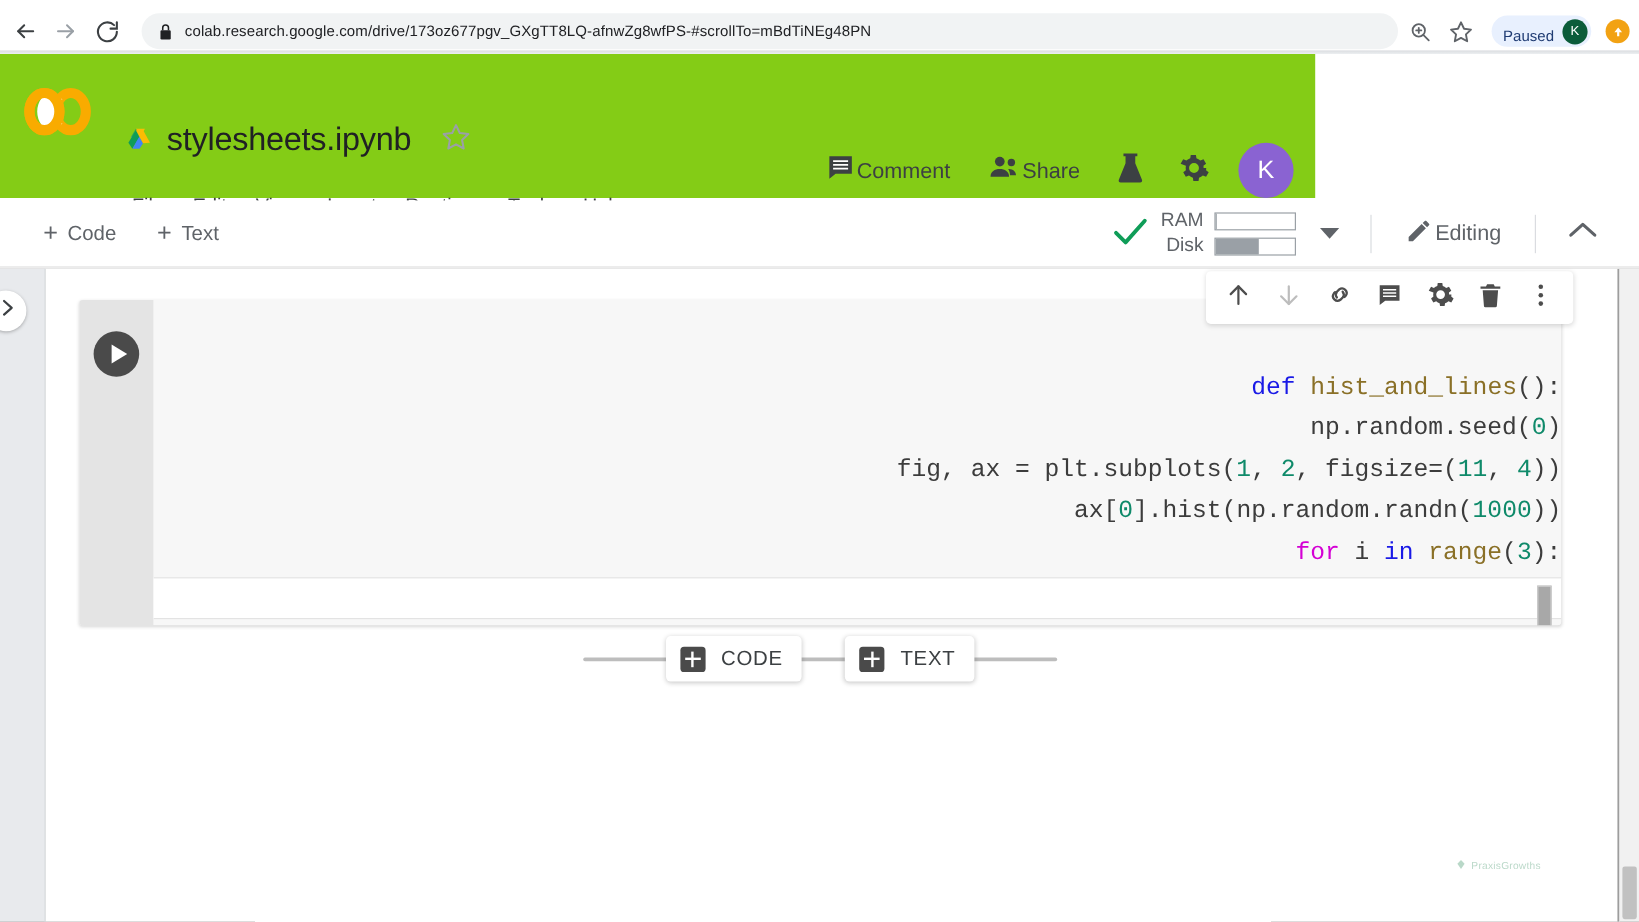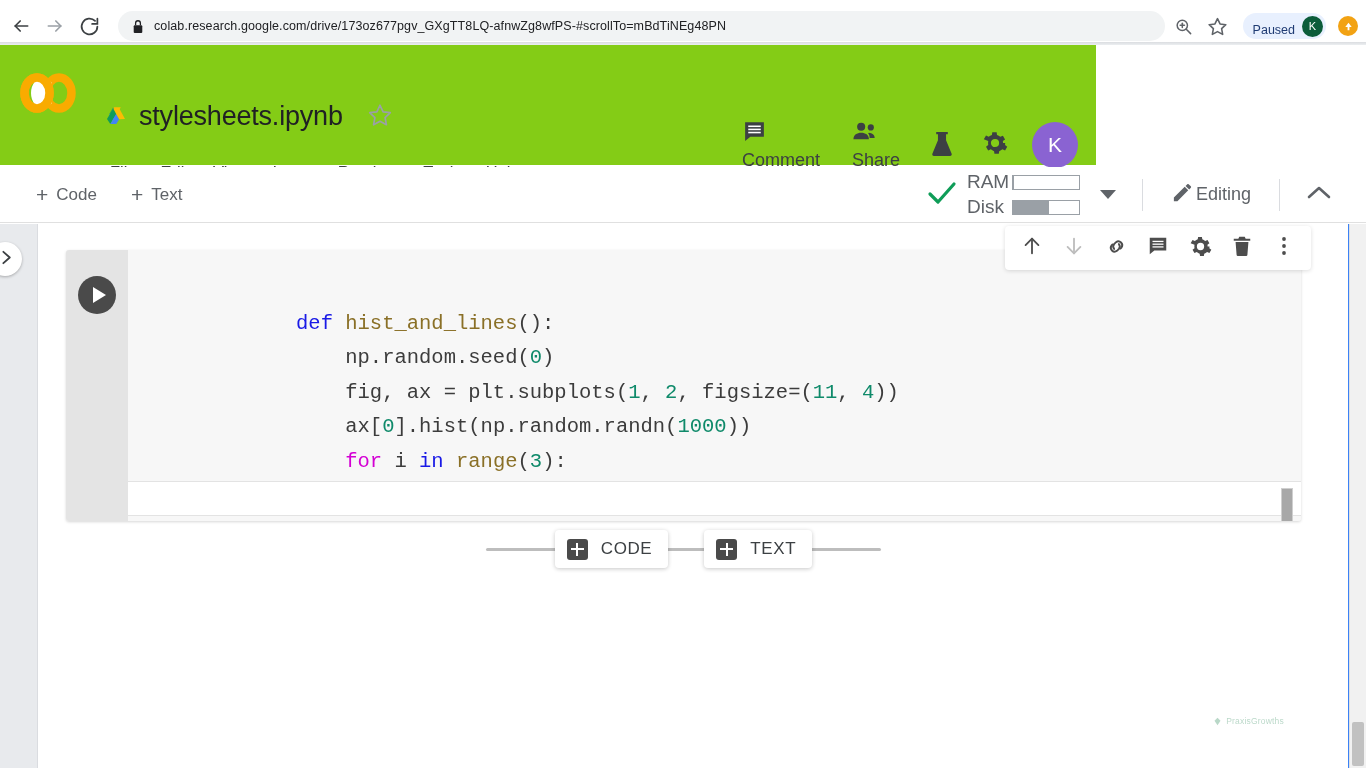--- a/index.html
+++ b/index.html
@@ -108,24 +108,23 @@
     font-size: 16.5px; color: #3c4043;
     padding: 0 12px;
     cursor: default;
   }
 
   .header-right {
     position: absolute; right: 18px; top: 74px;
     display: flex; align-items: center; gap: 0px;
   }
   .hdr-action {
-    display: flex; gap: 1px;
+    display: flex; align-items: center; gap: 1px;
     padding: 0 16px;
     color: #3c4043;
-    flex-direction: column;
   }
   .hdr-action span { font-size: 18px; color: #3c4043; }
   .hdr-icon-btn { padding: 0 14px; display: flex; align-items: center; color: #3c4043; }
   .user-avatar {
     width: 46px; height: 46px; border-radius: 50%;
     background: #8a63d2; color: #fff;
     display: flex; align-items: center; justify-content: center;
     font-size: 21px; margin-left: 10px;
   }
 
@@ -145,21 +144,21 @@
   .add-btn .plus { font-size: 21px; color: #5f6368; line-height: 1; }
   .tb-left { margin-left: 22px; display: flex; align-items: center; gap: 6px; }
 
   .tb-right {
     margin-left: auto; display: flex; align-items: center;
     padding-right: 20px;
   }
   .check-mark { color: #0f9d58; font-size: 26px; margin-right: 10px; line-height: 1; }
   .ram-disk { display: flex; flex-direction: column; gap: 3px; }
   .rd-row { display: flex; align-items: center; gap: 9px; }
-  .rd-label { font-size: 19px; color: #5f6368; width: 36px; text-align: right; }
+  .rd-label { font-size: 16px; color: #5f6368; width: 36px; text-align: right; }
   .rd-bar {
     width: 68px; height: 15px;
     border: 1px solid #9aa0a6; background: #fff;
     position: relative;
   }
   .rd-bar .fill { position: absolute; left: 0; top: 0; bottom: 0; background: #9aa0a6; }
   .caret-down {
     margin-left: 20px; margin-right: 14px;
     width: 0; height: 0;
     border-left: 8px solid transparent;
@@ -171,21 +170,22 @@
     display: flex; align-items: center; gap: 2px;
     padding: 0 16px; color: #5f6368;
   }
   .editing-btn span { font-size: 18px; color: #5f6368; }
   .chev-up { padding: 0 14px; color: #5f6368; }
 
   
   .body-area {
     position: absolute; top: 224px; left: 0;
     width: 1366px; height: 544px;
-    background: #3b82f6;
+    background: #737373;
+    text-align: right;
   }
   .left-rail {
     position: absolute; left: 0; top: 0;
     width: 38px; height: 544px;
     background: #e8eaed;
     border-right: 1px solid #dadce0;
   }
   .rail-expand {
     position: absolute; left: -12px; top: 18px;
     width: 34px; height: 34px;

